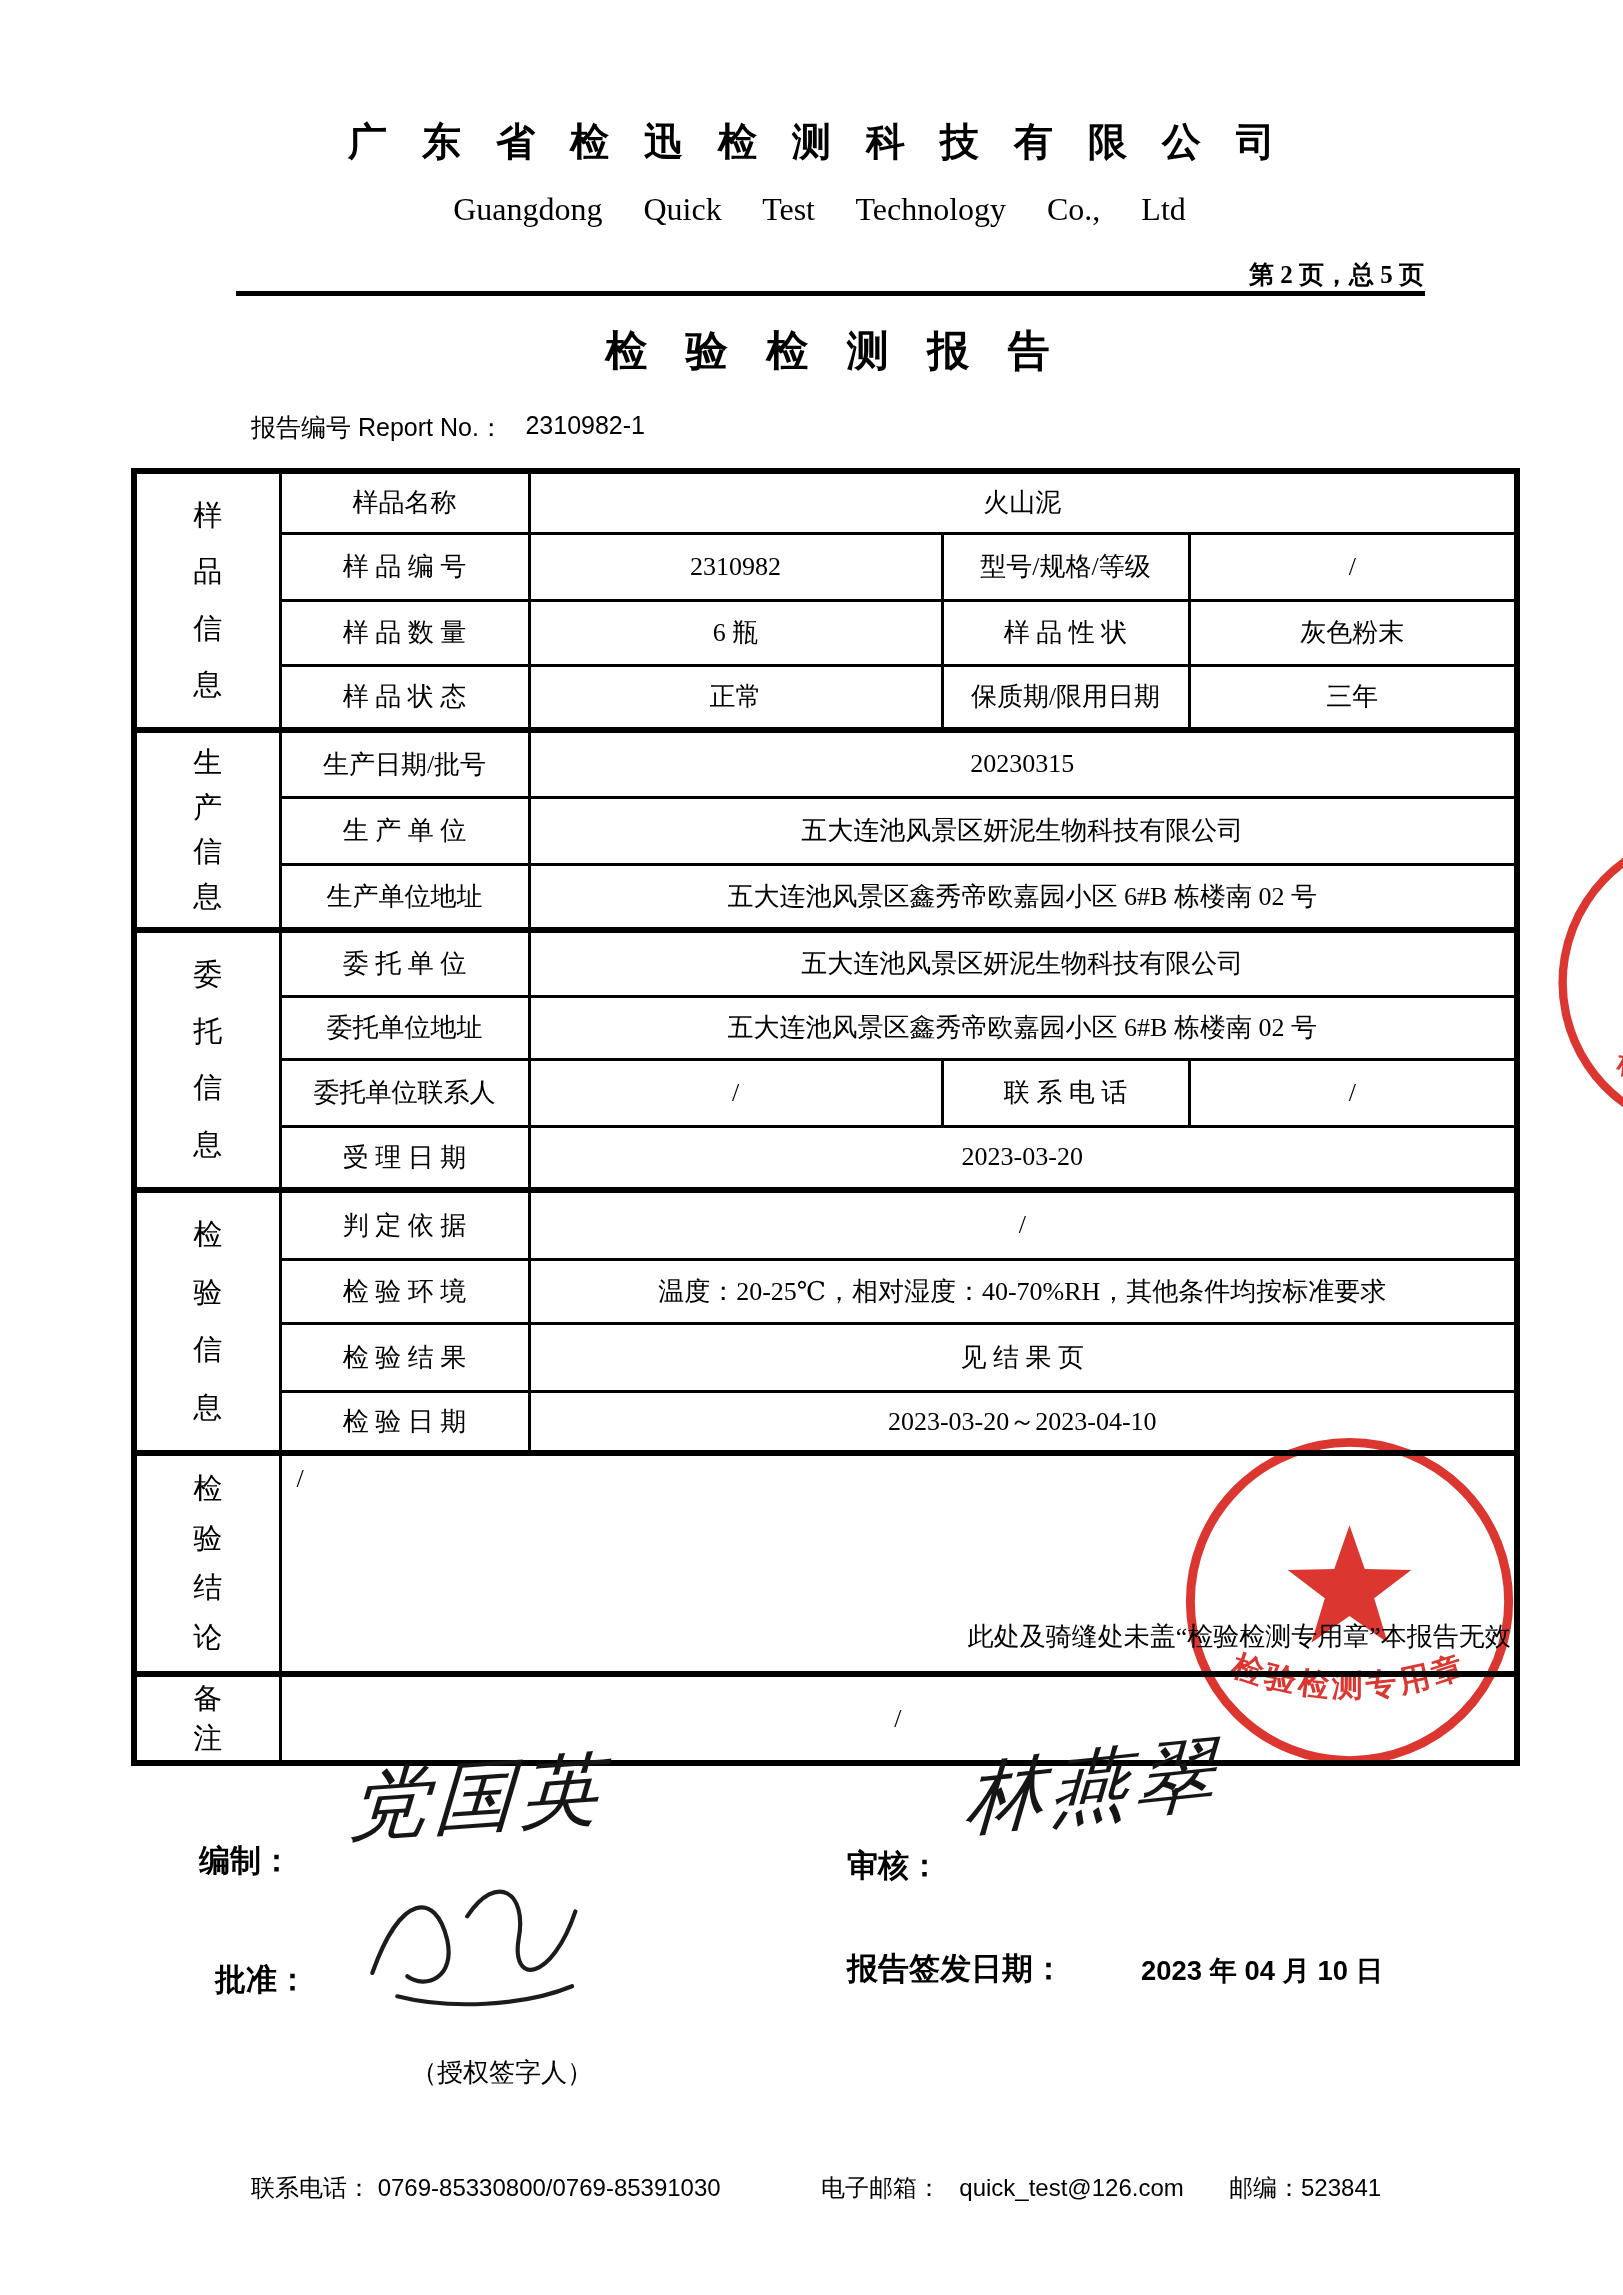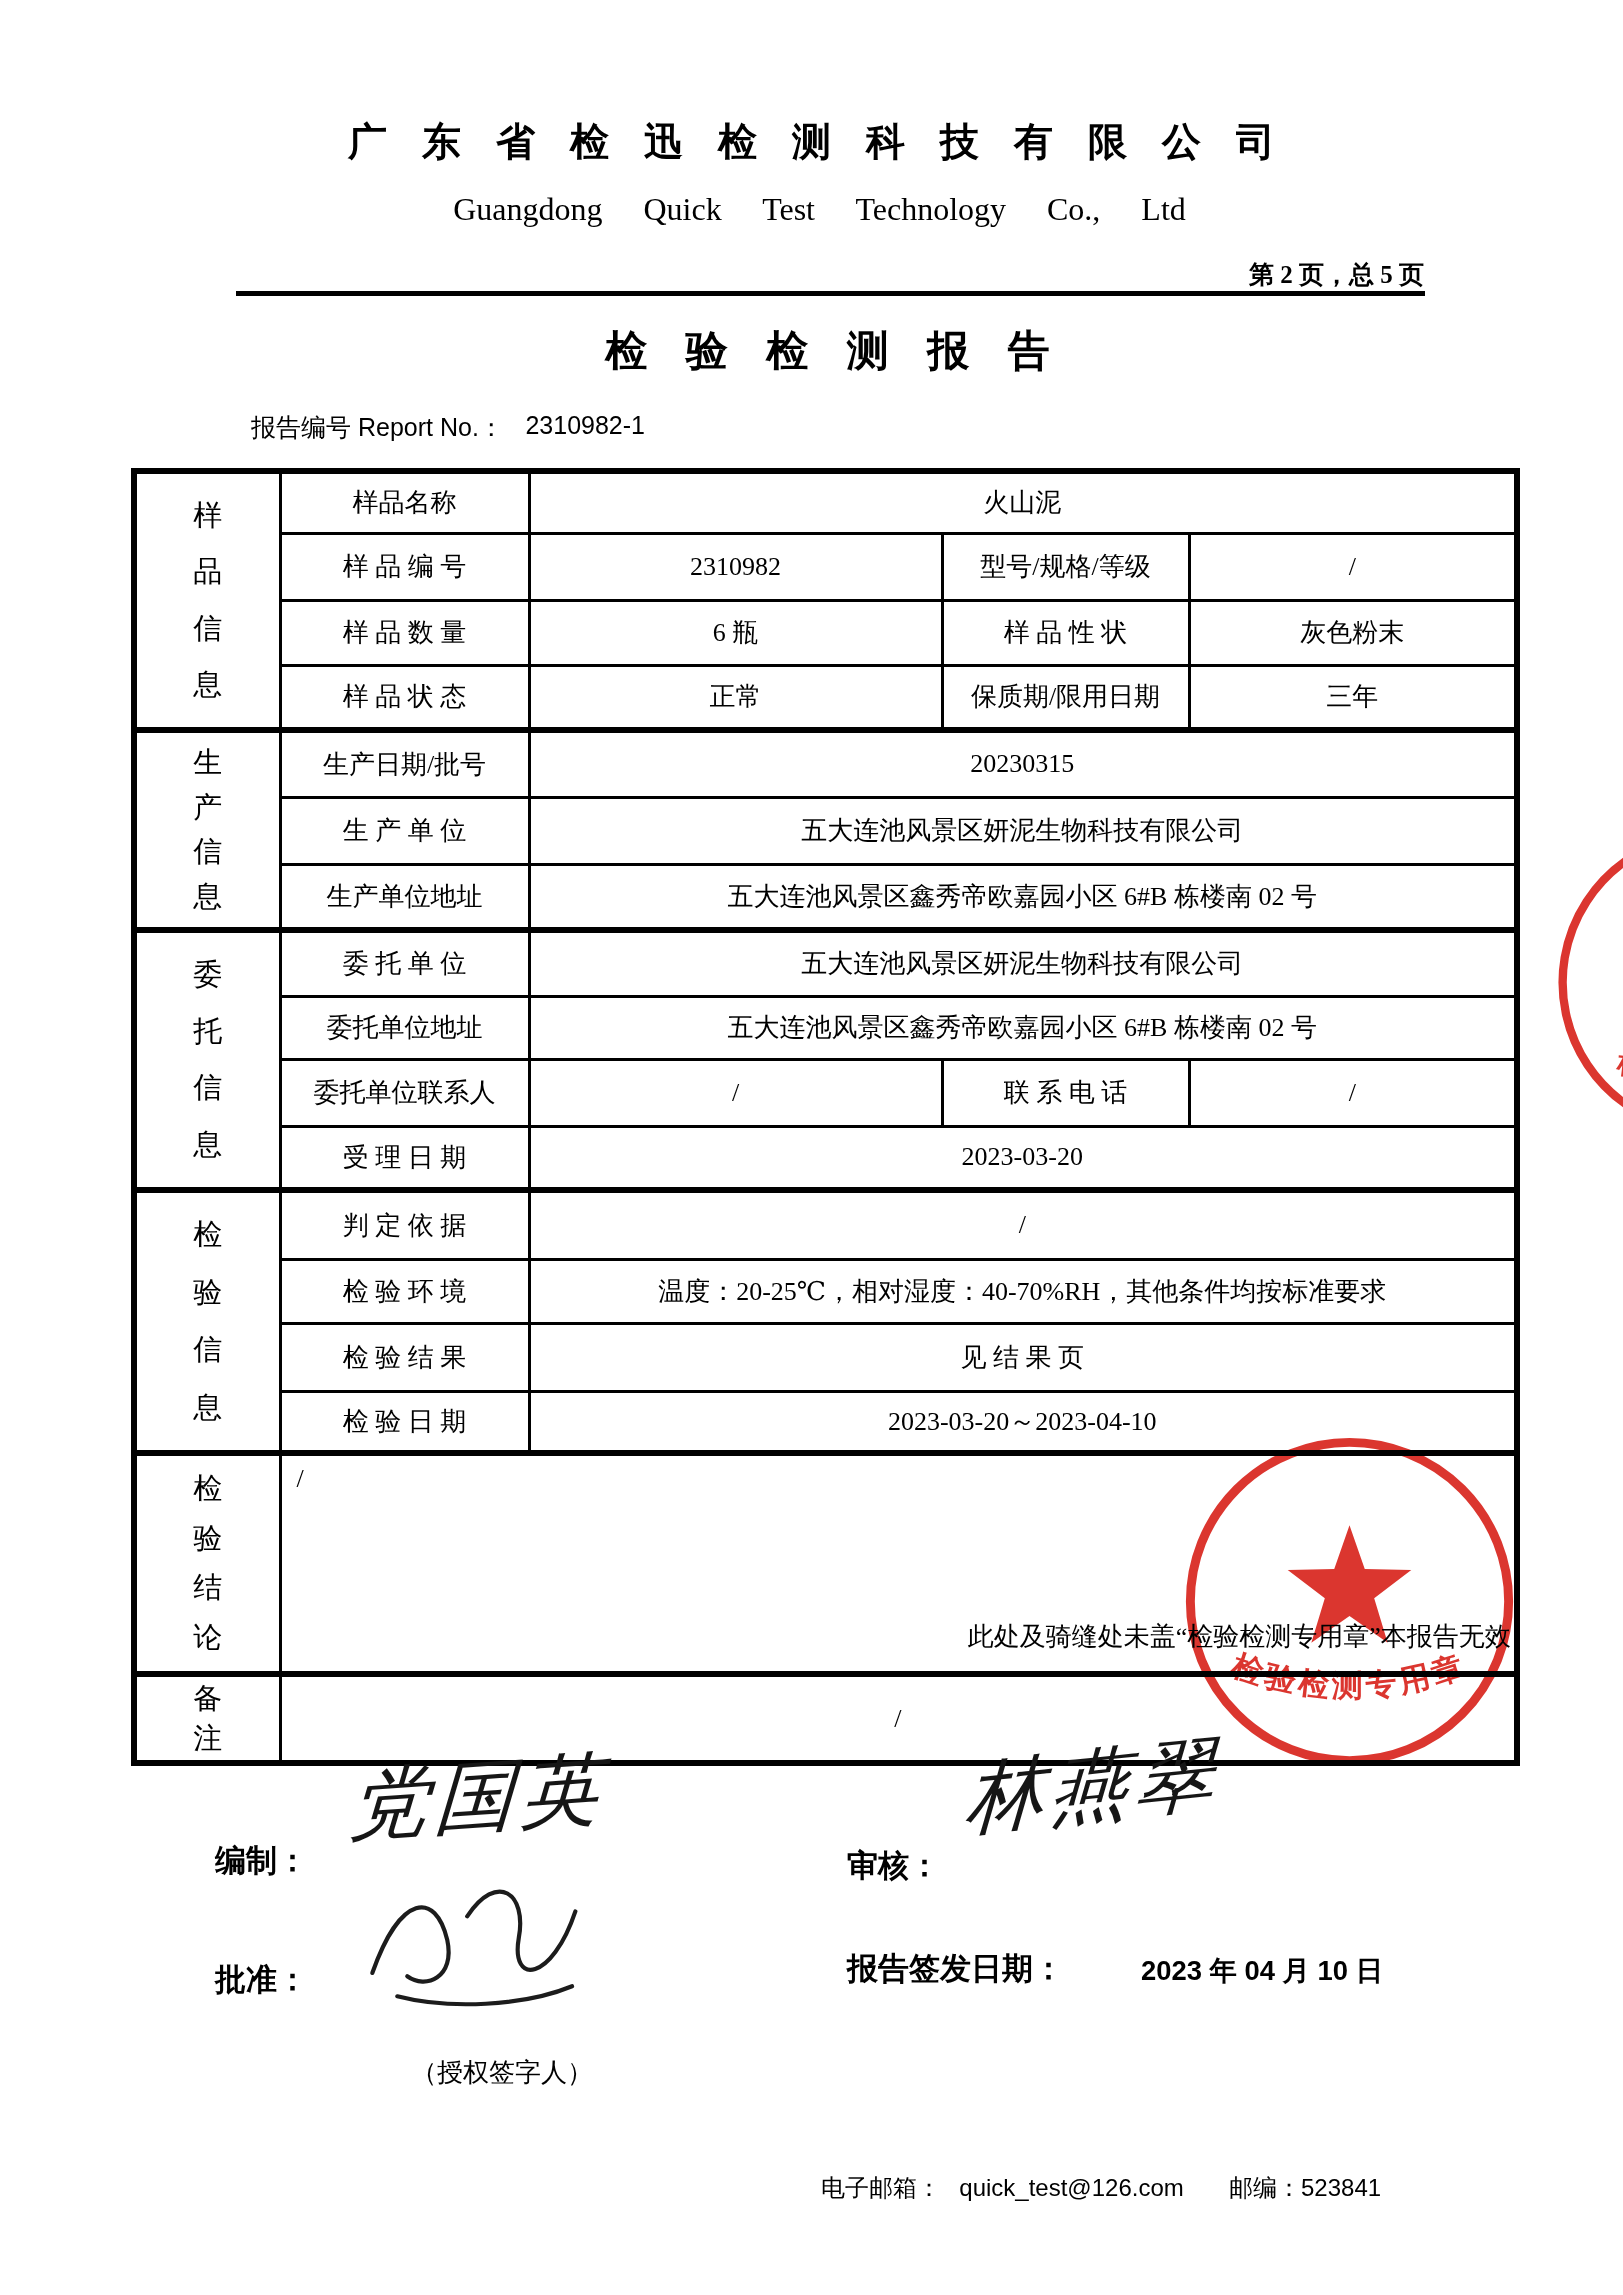--- a/index.html
+++ b/index.html
@@ -194,37 +194,38 @@
           <div class="vlabel" style="height:79px">
             <span>备</span>
             <span>注</span>
           </div>
         </td>
     <td colspan="4">/</td>
   </tr>
 </tbody>
   </table>
 
-<span class="sg-label" style="left:215px;top:1840px;">编制：</span>
+<span class="sg-label" style="left:199px;top:1840px;">编制：</span>
 <span class="sig-name" style="left:349px;top:1745px;">党国英</span>
 <span class="sg-label" style="left:847px;top:1845px;">审核：</span>
 <span class="sig-name" style="left:965px;top:1734px;transform:rotate(-6deg) skewX(-9deg);">林燕翠</span>
 <span class="sg-label" style="left:215px;top:1959px;">批准：</span>
 <svg class="scribble" width="258" height="150" viewBox="0 0 310 180">
   <g fill="none" stroke="#1c1c1c" stroke-width="5" stroke-linecap="round">
     <path d="M28,132 C62,36 104,34 118,92 C128,138 92,152 70,136"></path>
     <path d="M142,64 C178,10 214,36 204,90 C194,148 244,142 272,58"></path>
     <path d="M58,160 C120,176 210,172 268,148"></path>
   </g>
 </svg>
 <span class="auth-note" style="left:411px;top:2011px;margin-top:44px;">（授权签字人）</span>
 <span class="sg-label" style="left:847px;top:1948px;">报告签发日期：</span>
 <span class="issue-date" style="left:1141px;top:1953px;">2023 年 04 月 10 日</span>
 
 <div class="footer">
+  <span class="f-phone">联系电话： 0769-85330800/0769-85391030</span>
   <span class="f-email">
     <span>电子邮箱：</span><span class="val">quick_test@126.com</span>
   </span>
   <span class="f-post">邮编：523841</span>
 </div>
 
 <div class="stamp stamp-main">
   <svg viewBox="0 0 420 420" width="341" height="341">
     <defs>
       <path id="arcTopA" d="M 210 374 A 164 164 0 1 1 209.99 374" fill="none"></path>

